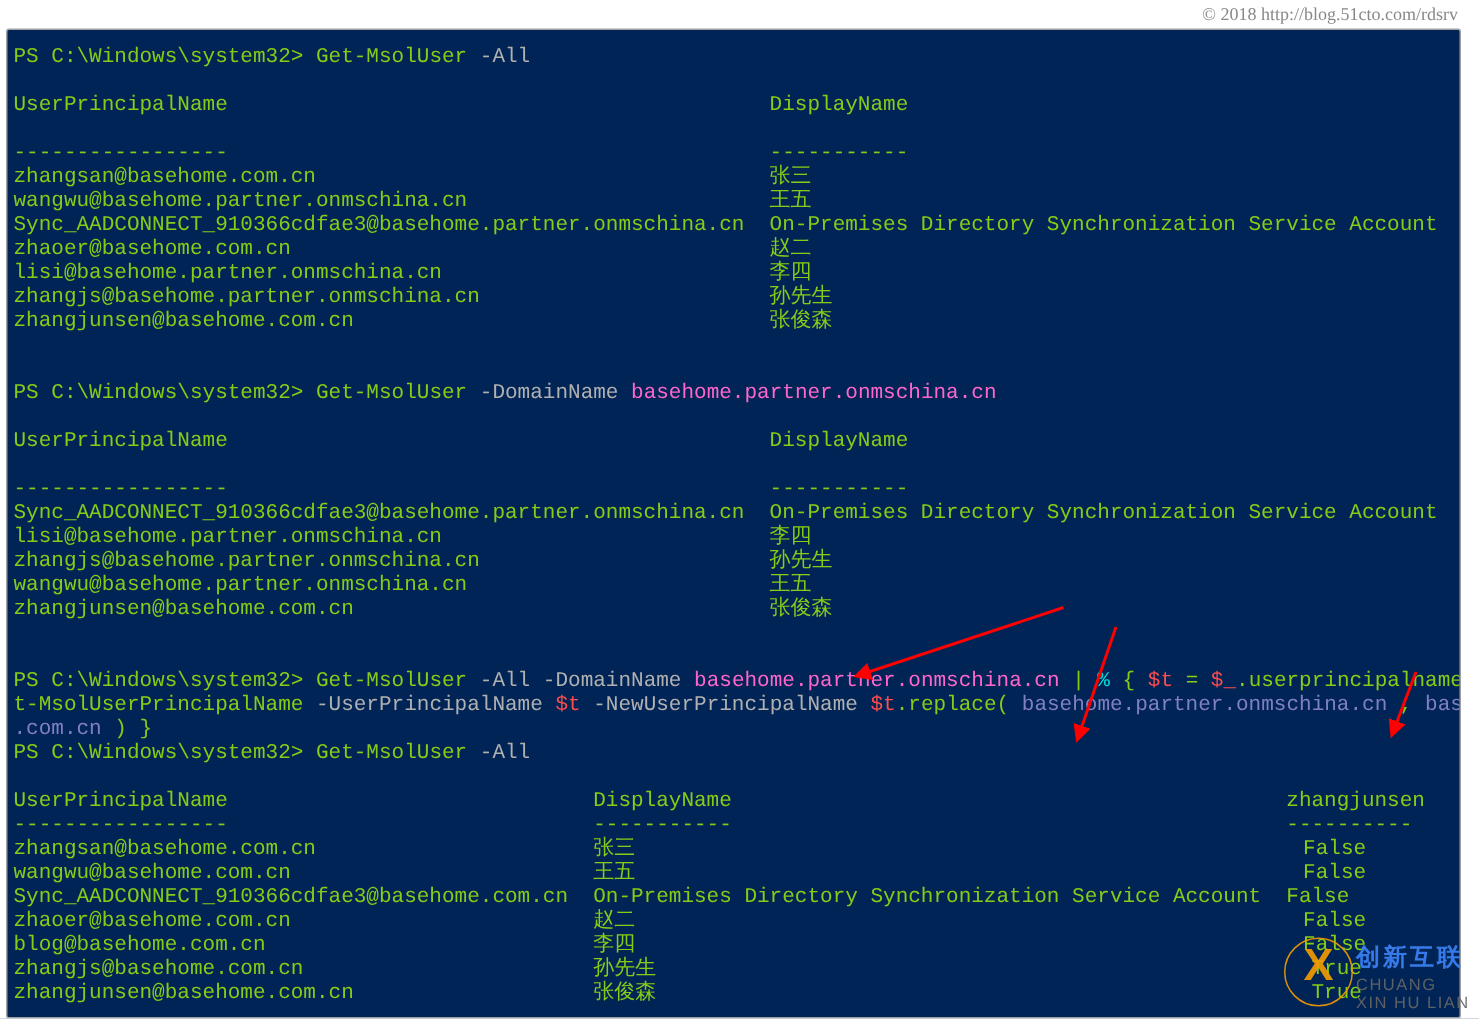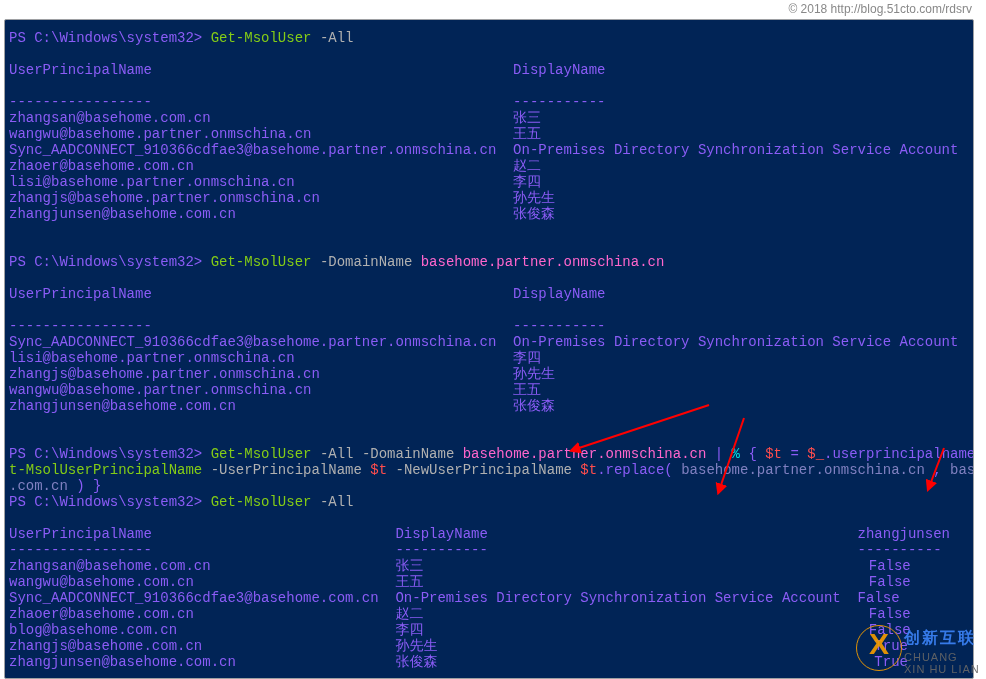--- a/index.html
+++ b/index.html
@@ -31,31 +31,31 @@
     font-size: 14px;
     line-height: 16px;
     letter-spacing: 0px;
     overflow: hidden;
   }
   .watermark {
     position: absolute;
     top: 2px;
     right: 14px;
     color: #888888;
-    font-family: Liberation Sans, sans-serif;
+    font-family: Liberation Serif, serif;
     font-size: 12px;
   }
   pre.term {
     margin: 0;
     white-space: pre;
     font-family: Consolas, "Courier New", monospace;
     font-size: 14px;
     line-height: 16px;
   }
-  .w { color: #8b5cf6; }
+  .w { color: #84cc16; }
   .cmd { color: #84cc16; } 
   .param { color: #b0b0b0; text-align: right; } 
   .cyan { color: #00e0e0; }
   .mag { color: #ff66cc; }
   .red { color: #ff4d4d; }
   .grey { color: #8080c0; }   
   svg.arrows {
     position: absolute;
     left: 0; top: 0;
     pointer-events: none;

